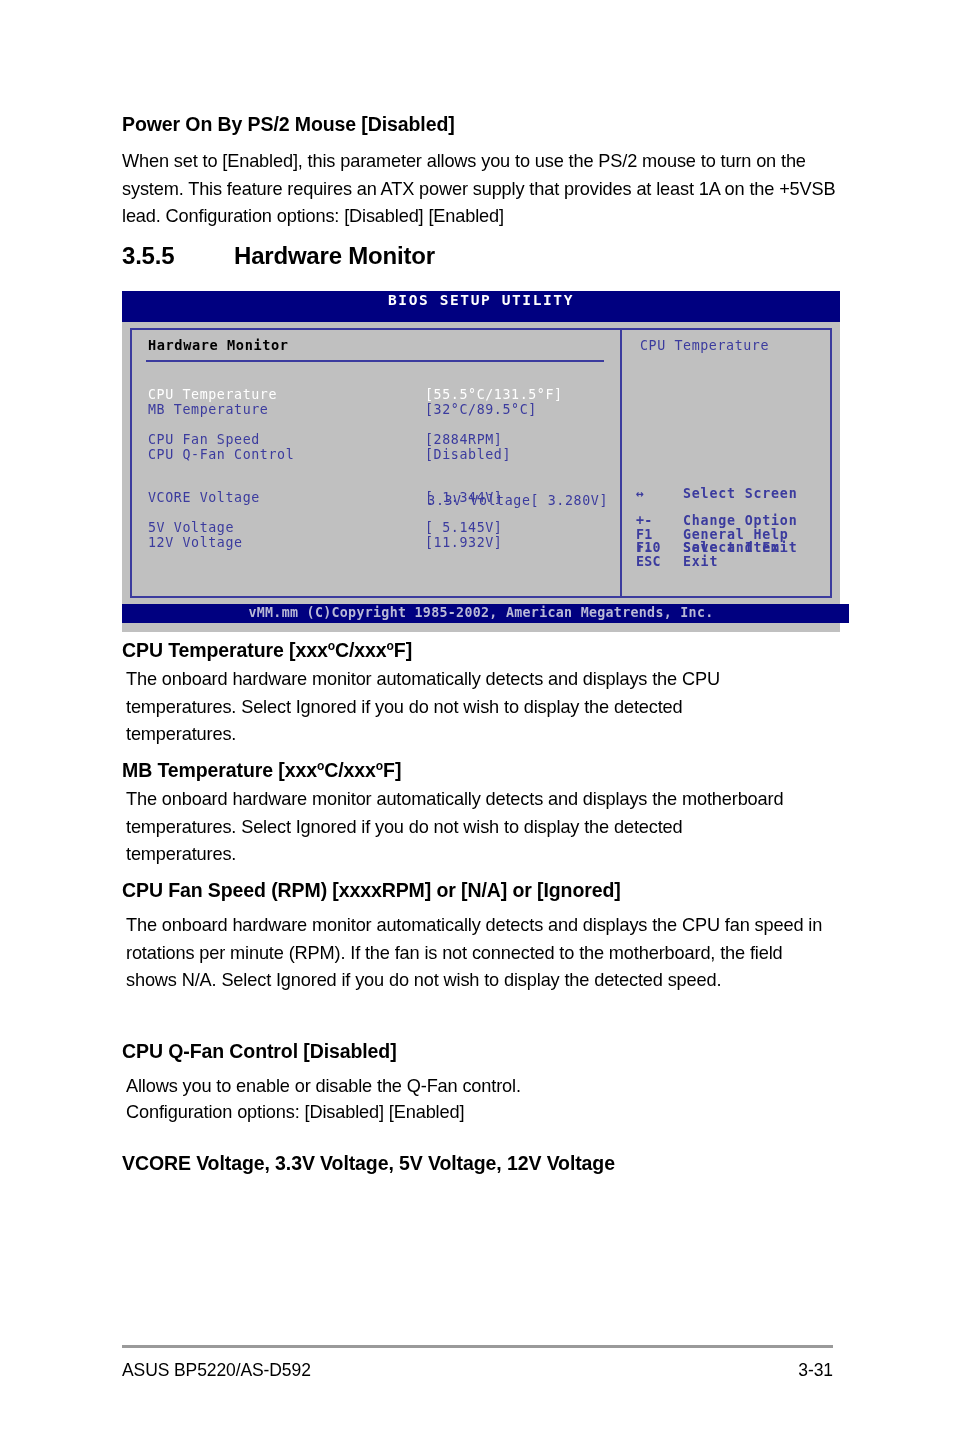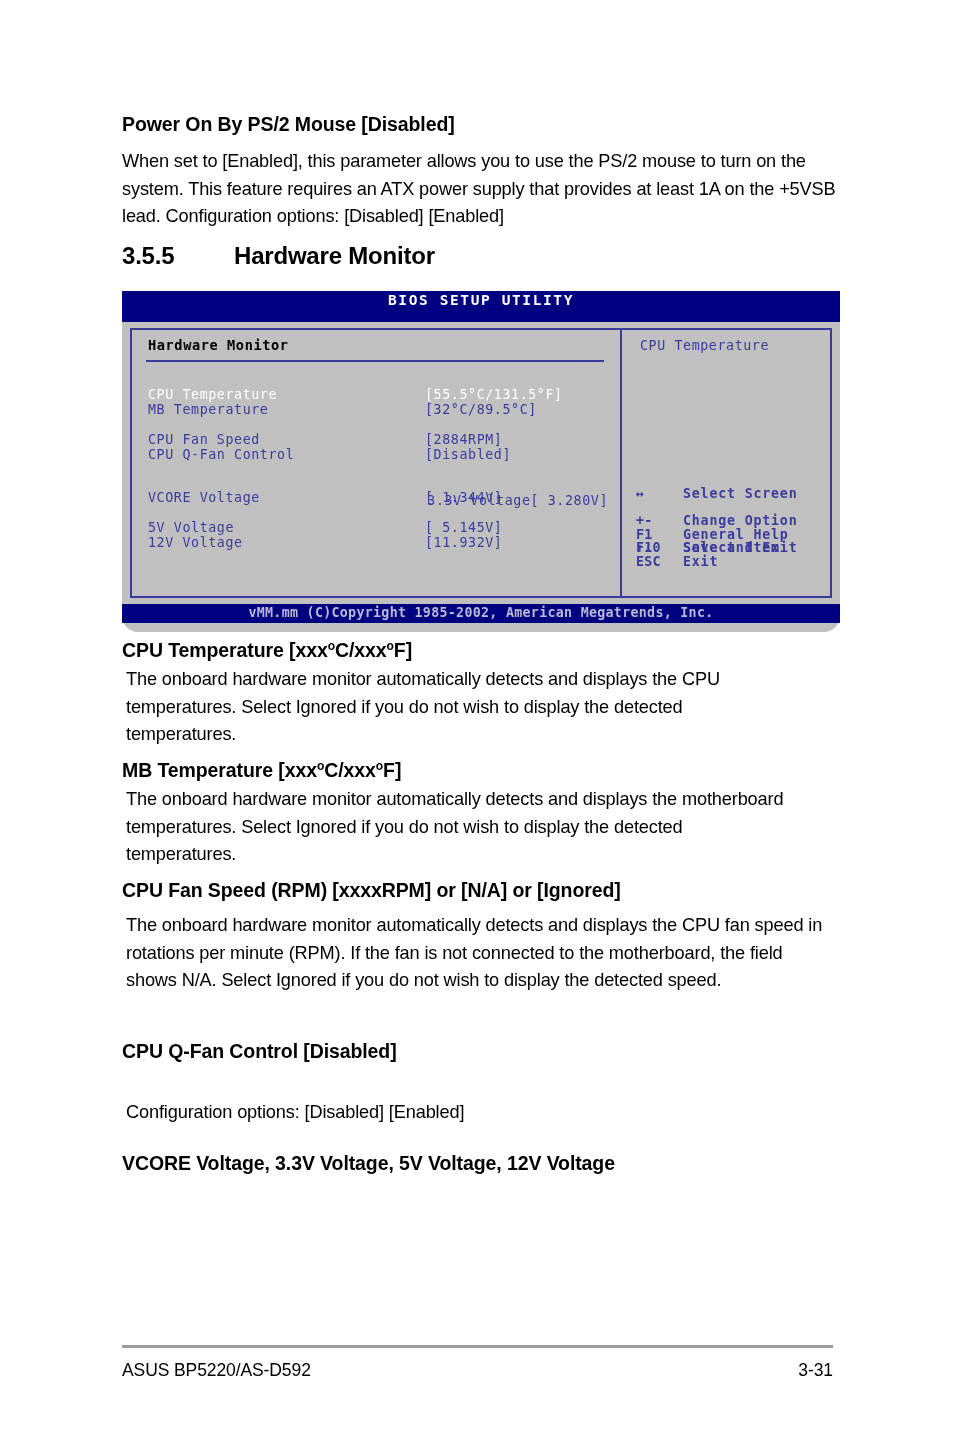--- a/index.html
+++ b/index.html
@@ -51,21 +51,20 @@
     position: absolute;
     left: 122px;
     top: 291px;
     width: 718px;
     height: 341px;
     background: #c0c0c0;
     font-family: "DejaVu Sans Mono", "Liberation Mono", monospace;
     font-size: 13.3px;
     line-height: 15px;
     box-sizing: border-box;
-    border-radius: 16px;
   }
   .bios-topbar {
     position: absolute;
     left: 0; top: 0;
     width: 718px;
     height: 31px;
     background: #000080;
   }
   .bios-title {
     position: absolute;
@@ -191,20 +190,21 @@
   }
   .keyrow .d { display: inline-block; letter-spacing: 0.8px; }
 
   .bios-footer {
     position: absolute;
     left: 0;
     top: 313px;
     width: 718px;
     height: 19px;
     background: #000080;
+    padding-left: 9px;
   }
   .bios-footer span {
     position: absolute;
     left: 0; top: 1px;
     width: 718px;
     text-align: center;
     color: #b9b9d6;
     font-weight: bold;
     font-size: 13.3px;
     letter-spacing: 0.3px;
@@ -332,20 +332,21 @@
 
   <div class="h-sub" style="left:122px; top:759px;">
     <span>MB Temperature [xxx</span><sup class="deg">o</sup><span>C/xxx</span><sup class="deg">o</sup><span>F]</span>
   </div>
   <div class="body-text" style="left:126px; top:786px; width:660px;">The onboard hardware monitor automatically detects and displays the motherboard temperatures. Select Ignored if you do not wish to display the detected temperatures.</div>
 
   <div class="h-sub" style="left:122px; top:879px;">CPU Fan Speed (RPM) [xxxxRPM] or [N/A] or [Ignored]</div>
   <div class="body-text" style="left:126px; top:912px; width:712px;">The onboard hardware monitor automatically detects and displays the CPU fan speed in rotations per minute (RPM). If the fan is not connected to the motherboard, the field shows N/A. Select Ignored if you do not wish to display the detected speed.</div>
 
   <div class="h-sub" style="left:122px; top:1040px;">CPU Q-Fan Control [Disabled]</div>
+  <div class="body-text" style="left:126px; top:1073px; width:712px;">Allows you to enable or disable the Q-Fan control.</div>
   <div class="body-text" style="left:126px; top:1099px; width:712px;">Configuration options: [Disabled] [Enabled]</div>
 
   <div class="h-sub" style="left:122px; top:1152px;">VCORE Voltage, 3.3V Voltage, 5V Voltage, 12V Voltage</div>
 
   <div class="footer-rule"></div>
   <div class="footer-left">ASUS BP5220/AS-D592</div>
   <div class="footer-right">3-31</div>
 
 </div>
 

